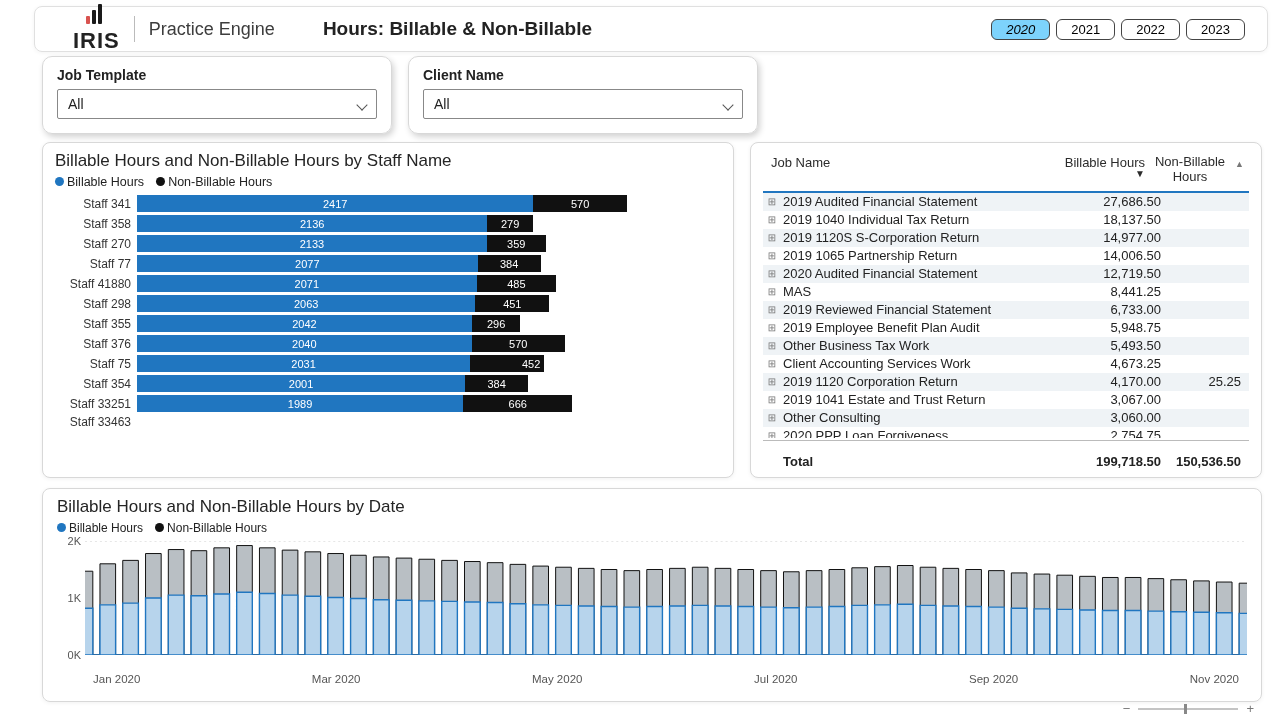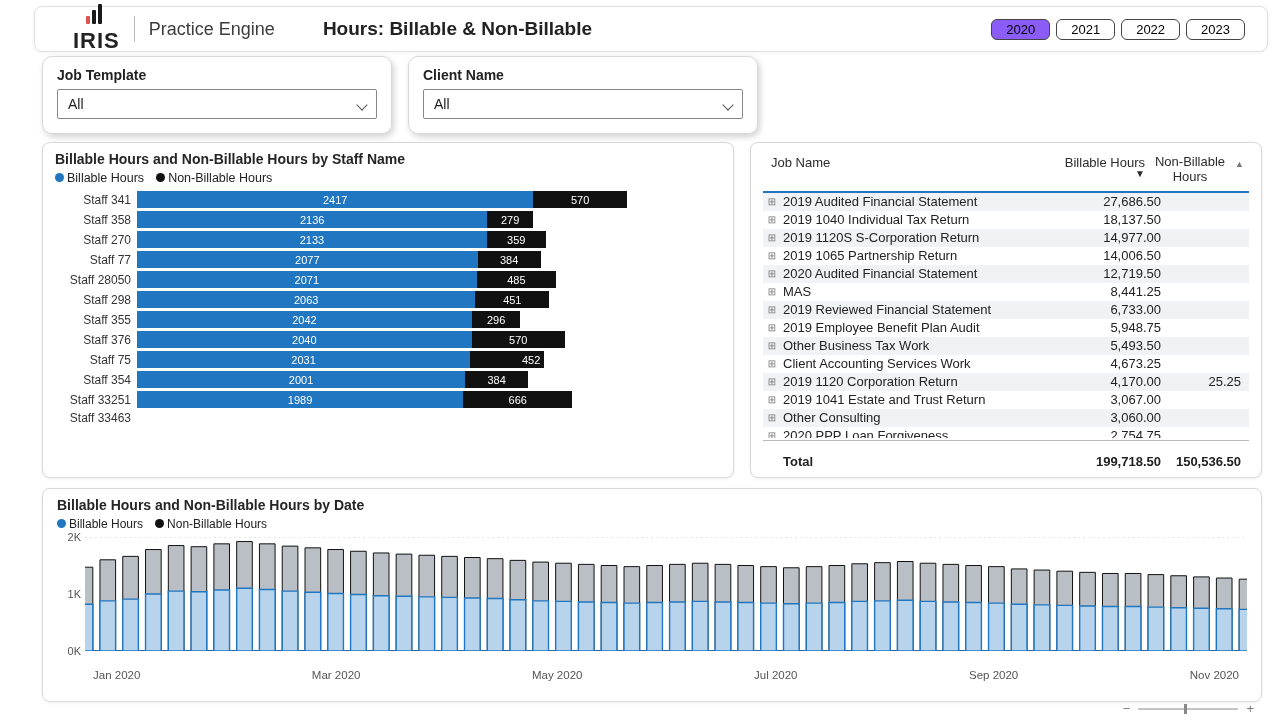--- a/index.html
+++ b/index.html
@@ -13,35 +13,35 @@
   .logo-bars span { width:4px; background:#1a1a1a; border-radius:1px;}
   .logo-bars span:nth-child(1){height:8px;background:#d9534f;}
   .logo-bars span:nth-child(2){height:14px;}
   .logo-bars span:nth-child(3){height:20px;}
   .logo-text { font-size:22px; font-weight:800; letter-spacing:1px; margin-left:4px;}
   .divider-v { width:1px; height:26px; background:#bbb; margin:0 14px;}
   .product { font-size:18px; color:#3d3d3d;}
   .page-title { font-size:19px; font-weight:600; margin-left:48px;}
   .year-group { margin-left:auto; display:flex; gap:6px;}
   .year-btn { border:1.5px solid #444; border-radius:6px; padding:2px 14px; font-size:13px; background:#fff; cursor:pointer;}
-  .year-btn.active { background:#8b5cf6;}
+  .year-btn.active { background:#7dd3fc;font-style:italic;}
 
   
   .filters { display:flex; gap:16px; margin:4px 0 8px 42px;}
   .filter-card { border:1px solid #d8d8d8; border-radius:10px; padding:10px 14px 14px 14px; width:350px; box-shadow: 2px 3px 6px rgba(0,0,0,0.18);}
   .filter-label { font-size:14px; font-weight:600; margin-bottom:6px;}
   .filter-select { display:flex; align-items:center; justify-content:space-between; border:1px solid #888; height:30px; padding:0 10px; font-size:14px; cursor:pointer; border-radius:2px;}
 
   
   .main { display:flex; gap:16px; margin:0 18px 0 42px;}
   .panel { border:1px solid #d8d8d8; border-radius:8px; padding:8px 12px; background:#fff; box-shadow:0 1px 4px rgba(0,0,0,0.06);}
   .panel-left { flex:1 1 680px; height:336px; position:relative; overflow:hidden;}
   .panel-right{ flex:0 0 512px; height:336px; position:relative; display:flex; flex-direction:column;}
 
-  .panel-title { font-size:14px; font-weight:700; color:#252525; margin-bottom:4px;}
+  .panel-title { font-size:17px; font-weight:400; color:#252525; margin-bottom:4px;}
   .legend { font-size:12.5px; display:flex; gap:12px; align-items:center; margin-bottom:6px;}
   .legend .dot{ width:9px; height:9px; border-radius:50%; display:inline-block; margin-right:3px;}
   .dot.blue{ background:#2076c0;} .dot.dark{ background:#111;}
 
   
   .bars-wrap { position:relative; height:260px; overflow-y:auto; padding-right:10px;}
   .bars-wrap::-webkit-scrollbar{width:6px;}
   .bars-wrap::-webkit-scrollbar-thumb{background:#bbb;border-radius:3px;}
   .bar-row { display:flex; align-items:center; margin-bottom:3px;}
   .bar-label { width:82px; text-align:right; font-size:12px; color:#333; padding-right:6px; white-space:nowrap;}
@@ -151,21 +151,21 @@
           </div>
         </div>
         <div class="bar-row">
           <div class="bar-label">Staff 77</div>
           <div class="bar-track">
             <div class="seg-bill" style="width: 59.3429%;">2077</div>
             <div class="seg-non" style="width: 10.9714%;">384</div>
           </div>
         </div>
         <div class="bar-row">
-          <div class="bar-label">Staff 28050</div>
+          <div class="bar-label">Staff 41880</div>
           <div class="bar-track">
             <div class="seg-bill" style="width: 59.1714%;">2071</div>
             <div class="seg-non" style="width: 13.8571%;">485</div>
           </div>
         </div>
         <div class="bar-row">
           <div class="bar-label">Staff 298</div>
           <div class="bar-track">
             <div class="seg-bill" style="width: 58.9429%;">2063</div>
             <div class="seg-non" style="width: 12.8857%;">451</div>

